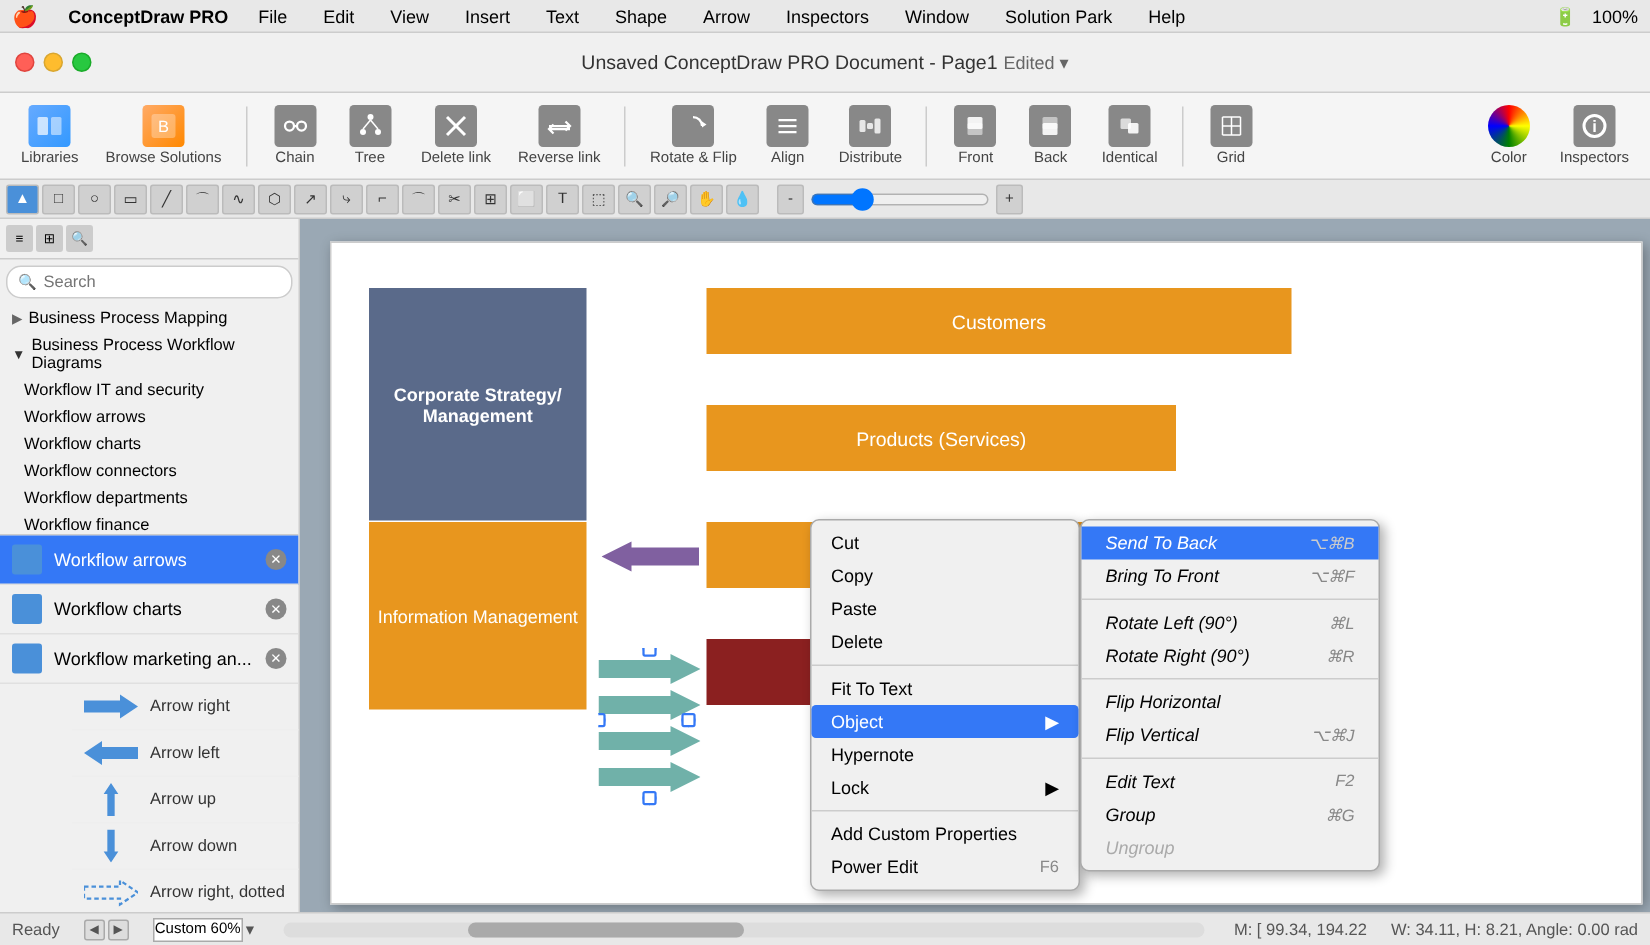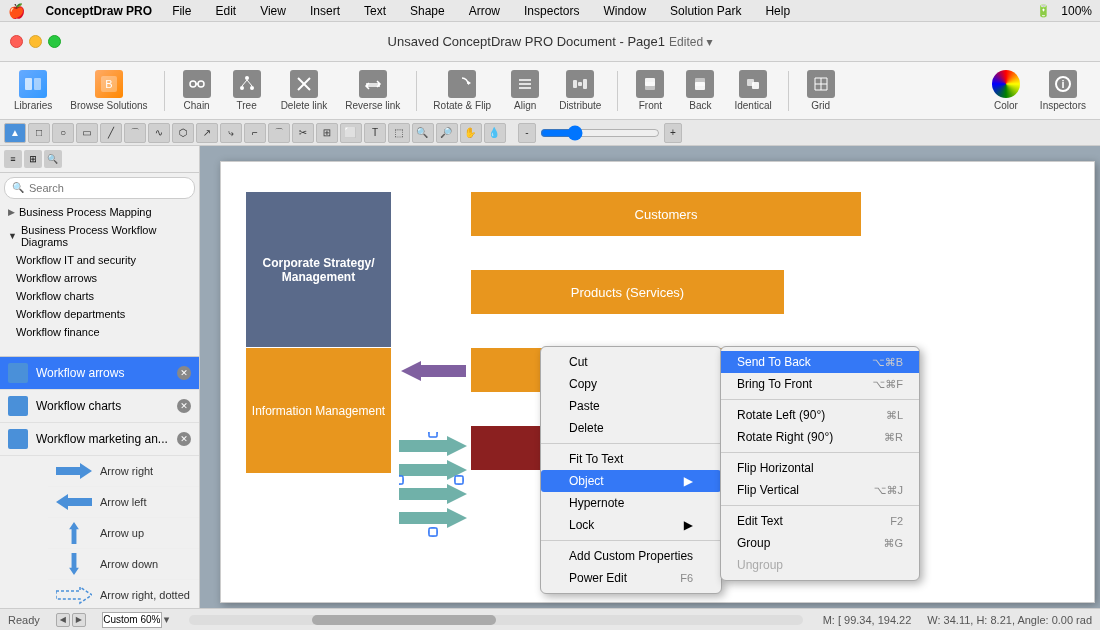--- a/index.html
+++ b/index.html
@@ -70,31 +70,31 @@
     
     #statusbar { width: 100%; height: 22px; background: #e8e8e8; border-top: 1px solid #ccc; display: flex; align-items: center; padding: 0 8px; font-size: 11px; color: #555; gap: 16px; }
     .status-left { display: flex; align-items: center; gap: 4px; }
     .status-nav { display: flex; gap: 2px; }
     .status-nav-btn { width: 14px; height: 14px; border: 1px solid #aaa; background: #ddd; border-radius: 2px; display: flex; align-items: center; justify-content: center; font-size: 8px; cursor: pointer; }
     .zoom-box { display: flex; align-items: center; gap: 2px; }
     .zoom-input { width: 60px; height: 16px; border: 1px solid #aaa; background: white; text-align: center; font-size: 10px; }
 
     
     .ctx-menu { position: absolute; background: #f0f0f0; border: 1px solid #aaa; box-shadow: 3px 3px 8px rgba(0,0,0,0.3); border-radius: 6px; font-size: 12px; z-index: 100; min-width: 180px; padding: 4px 0; }
-    .ctx-item { padding: 4px 28px; cursor: pointer; display: flex; align-items: center; justify-content: space-between; white-space: nowrap; }
+    .ctx-item { padding: 4px 13px; cursor: pointer; display: flex; align-items: center; justify-content: space-between; white-space: nowrap; }
     .ctx-item.highlighted { background: #3478f6; color: white; }
     .ctx-item.disabled { color: #aaa; cursor: default; }
     .ctx-item .shortcut { color: #888; font-size: 11px; margin-left: 20px; }
     .ctx-item.highlighted .shortcut { color: #ccc; }
     .ctx-item .arrow { margin-left: 8px; }
     .ctx-separator { height: 1px; background: #ccc; margin: 4px 0; }
 
     
     .ctx-submenu { position: absolute; background: #f0f0f0; border: 1px solid #aaa; box-shadow: 3px 3px 8px rgba(0,0,0,0.3); border-radius: 6px; font-size: 12px; z-index: 101; min-width: 200px; padding: 4px 0; }
-    .ctx-submenu .ctx-item { padding: 4px 16px; }
+    .ctx-submenu .ctx-item { padding: 4px 16px; font-style: italic; }
 
     
     .tb-libraries { background: linear-gradient(135deg, #6af, #39f); }
     .tb-browse { background: linear-gradient(135deg, #fa6, #f80); }
 
     
     ::-webkit-scrollbar { width: 8px; height: 8px; }
     ::-webkit-scrollbar-track { background: #e0e0e0; }
     ::-webkit-scrollbar-thumb { background: #aaa; border-radius: 4px; }
   </style>
@@ -338,20 +338,23 @@
       <div class="tree-item indent-1">
         <span>Workflow IT and security</span>
       </div>
       <div class="tree-item indent-1">
         <span>Workflow arrows</span>
       </div>
       <div class="tree-item indent-1">
         <span>Workflow charts</span>
       </div>
       <div class="tree-item indent-1">
+        <span>Workflow connectors</span>
+      </div>
+      <div class="tree-item indent-1">
         <span>Workflow departments</span>
       </div>
       <div class="tree-item indent-1">
         <span>Workflow finance</span>
       </div>
 
     </div>
 
     <div class="library-section">
       <div class="library-item active">

